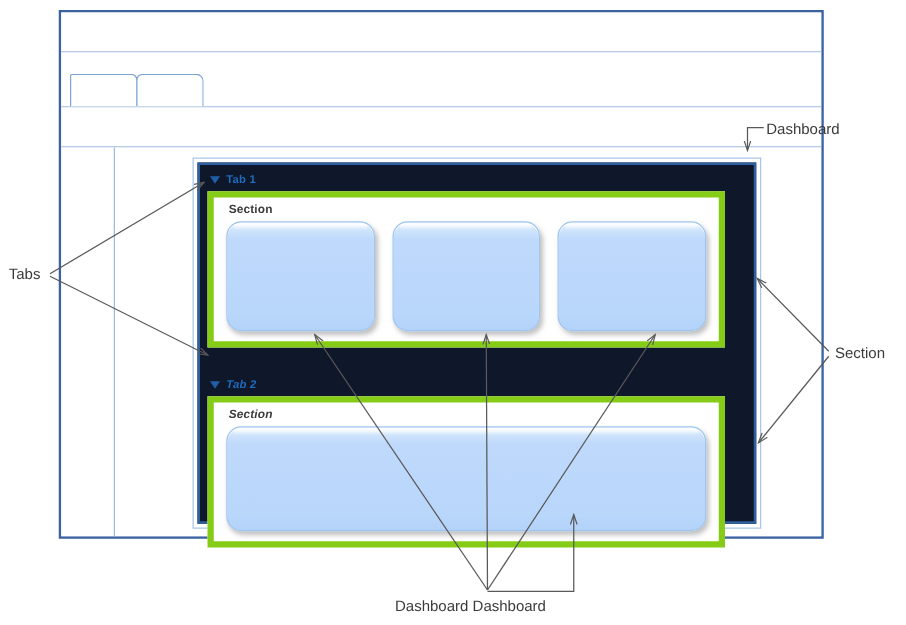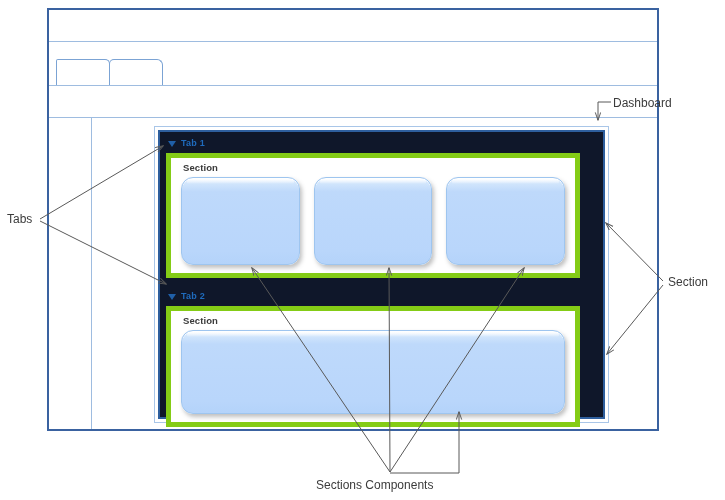--- a/index.html
+++ b/index.html
@@ -153,21 +153,21 @@
             <div class="section-box" id="sec1">
               <div class="section-title">Section</div>
               <div class="comp-row">
                 <div class="component"></div>
                 <div class="component"></div>
                 <div class="component"></div>
               </div>
             </div>
           </div>
 
-          <div class="tab-block" style="margin-top:11px;">
+          <div class="tab-block" style="margin-top:22px;font-style:italic;">
             <div class="tab-header">
               <span class="tri-icon"></span>
               <span class="tab-label">Tab 2</span>
             </div>
             <div class="section-box" id="sec2">
               <div class="section-title">Section</div>
               <div class="comp-row">
                 <div class="component"></div>
               </div>
             </div>
@@ -206,14 +206,14 @@
     <path d="M390,472 L389,268" stroke="#595959" stroke-width="1" fill="none" marker-end="url(#arrowhead)"></path>
     <path d="M390,472 L524,268" stroke="#595959" stroke-width="1" fill="none" marker-end="url(#arrowhead)"></path>
     <path d="M390,473 L459,473 L459,412" stroke="#595959" stroke-width="1" fill="none" marker-end="url(#arrowhead)"></path>
   </g>
 </svg>
 
 <div class="layer" style="pointer-events:none;">
   <div class="anno-text" id="anno-tabs">Tabs</div>
   <div class="anno-text" id="anno-sections">Section</div>
   <div class="anno-text" id="anno-dashboard">Dashboard</div>
-  <div class="anno-text" id="anno-components">Sections Components</div>
+  <div class="anno-text" id="anno-components">Dashboard Dashboard</div>
 </div>
 
 </body></html>

